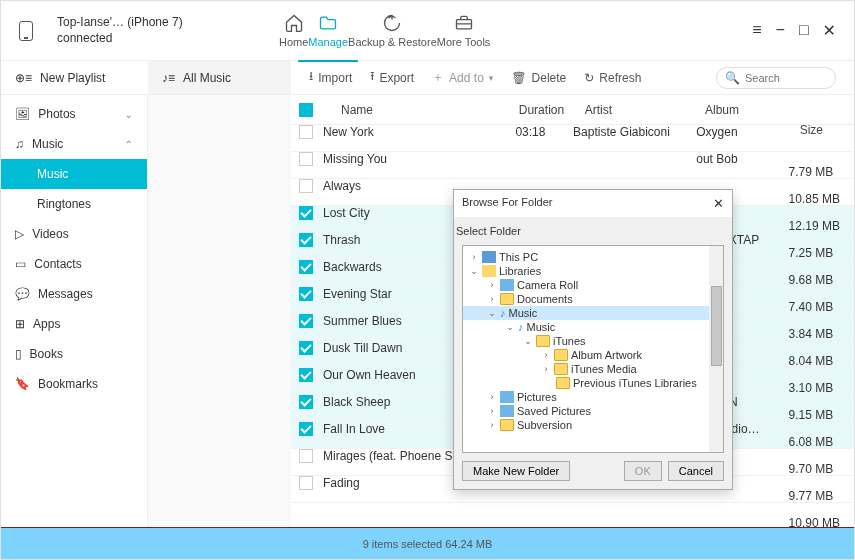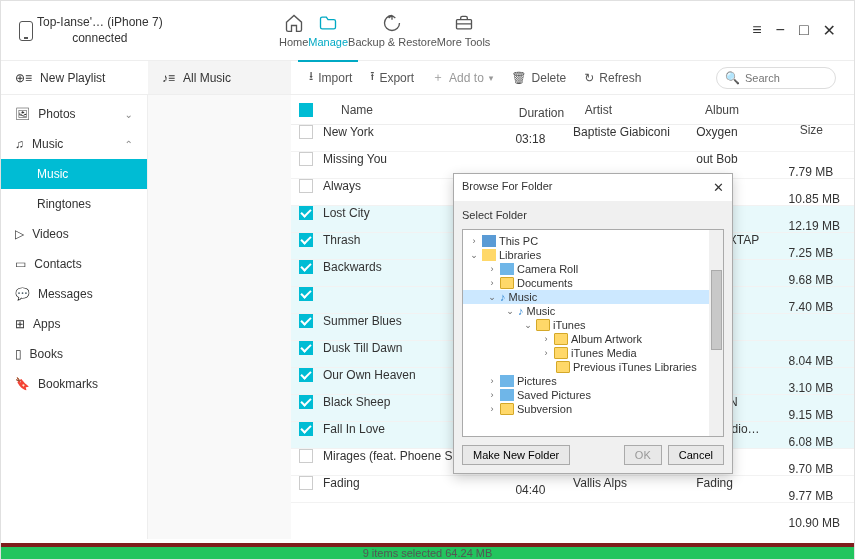--- a/index.html
+++ b/index.html
@@ -1,21 +1,21 @@
 <!DOCTYPE html>
 <html><head>
 <meta charset="utf-8">
 <style>
 * { box-sizing: border-box; margin: 0; padding: 0; font-family: "Segoe UI", Arial, sans-serif; }
 body { background: #fff; width: 855px; height: 560px; overflow: hidden; position: relative; font-size: 12px; color: #333; }
 .window { width: 855px; height: 560px; border: 1px solid #e0e0e0; position: relative; }
 
 
 .header { height: 60px; display: flex; align-items: center; padding: 0 18px; border-bottom: 1px solid #eee; }
-.device { display: flex; align-items: center; gap: 4px; width: 260px; text-align: center; }
+.device { display: flex; align-items: center; gap: 24px; width: 260px; }
 .device-icon { width: 14px; height: 20px; border: 1.5px solid #555; border-radius: 3px; position: relative; }
 .device-icon::after { content:""; position:absolute; bottom:1px; left:50%; transform:translateX(-50%); width:4px; height:1.5px; background:#555; }
 .device-text { font-size: 12px; line-height: 1.3; }
 .tabs { display: flex; }
 .tab { display: flex; flex-direction: column; align-items: center; gap: 3px; cursor: pointer; font-size: 11px; color: #555; position: relative; }
 .tab.active { color: #00a9c4; }
 .tab.active::after { content:""; position:absolute; bottom:-14px; left:-10px; right:-10px; height:2px; background:#00a9c4; }
 .tab svg { width: 22px; height: 20px; }
 .winbtns { margin-left: auto; display: flex; gap: 14px; font-size: 16px; color: #333; }
 .winbtns span { cursor: pointer; }
@@ -42,35 +42,35 @@
 .sidebar2 { width: 143px; background: #f9f9f9; }
 
 
 .table { flex: 1; overflow: hidden; }
 .thead { display: flex; align-items: center; height: 30px; border-bottom: 1px solid #eee; font-size: 12px; color: #444; padding-left: 8px; gap: 18px; }
 .cb { width: 14px; height: 14px; border: 1px solid #ccc; margin-right: 10px; cursor: pointer; flex-shrink: 0; }
 .cb.checked { background: #00bcd4; border-color: #00bcd4; position: relative; }
 .cb.checked::after { content:""; position:absolute; left:3px; top:0px; width:4px; height:8px; border: solid #fff; border-width: 0 2px 2px 0; transform: rotate(45deg); }
 .cb.header-cb { background: #00bcd4; border-color: #00bcd4; }
 .col-name { width: 200px; }
-.col-dur { width: 60px; text-align: left; margin-top: 7px; }
+.col-dur { width: 60px; text-align: left; }
 .col-artist { width: 128px; }
 .col-album { width: 96px; }
 .col-size { width: 68px; text-align: left; margin-top: 40px; }
 .trow { display: flex; align-items: flex-start; height: 27px; border-bottom: 1px solid #f2f2f2; font-size: 12px; padding-left: 8px; color: #333; }
 .trow.sel { background: #e8f9fb; }
 .trow .col-artist, .trow .col-album { white-space: nowrap; overflow: hidden; text-overflow: ellipsis; }
 
-.status { position: absolute; bottom: 0; left: 0; right: 0; height: 16px; display: flex; align-items: center; justify-content: center; font-size: 11px; color: #555; background: #22c55e; border-top: 4px solid #7f1d1d; }
-
-
-.dialog { position: absolute; left: 452px; top: 172px; width: 280px; background: #f0f0f0; border: 1px solid #aaa; box-shadow: 0 4px 12px rgba(0,0,0,0.2); font-size: 11px; }
+.status { position: absolute; bottom: 0; left: 0; right: 0; height: 32px; display: flex; align-items: center; justify-content: center; font-size: 11px; color: #555; background: #7dd3fc; border-top: 1px solid #7f1d1d; }
+
+
+.dialog { position: absolute; left: 452px; top: 188px; width: 280px; background: #f0f0f0; border: 1px solid #aaa; box-shadow: 0 4px 12px rgba(0,0,0,0.2); font-size: 11px; }
 .dlg-title { display: flex; justify-content: space-between; padding: 6px 8px; background: #fff; }
 .dlg-close { cursor: pointer; font-size: 13px; }
-.dlg-sub { padding: 8px 8px; color: #333; }
+.dlg-sub { padding: 8px 2px; color: #333; }
 .tree { background: #fff; border: 1px solid #aaa; margin: 0 8px; height: 208px; overflow: hidden; position: relative; padding: 4px 0; }
 .tree-scroll { position: absolute; right: 0; top: 0; bottom: 0; width: 14px; background: #f0f0f0; }
 .tree-thumb { position: absolute; right: 1px; top: 40px; width: 11px; height: 80px; background: #c8c8c8; border: 1px solid #aaa; }
 .tnode { display: flex; align-items: center; gap: 3px; padding: 1px 4px; cursor: pointer; white-space: nowrap; }
 .tnode.sel { background: #cce8ff; }
 .tarrow { width: 10px; font-size: 9px; color: #666; text-align: center; }
 .ticon { width: 14px; height: 12px; display: inline-block; }
 .folder-ico { background: #ffd869; border: 0.5px solid #d4a828; border-radius: 1px; }
 .pc-ico { background: #5a9bd5; }
 .lib-ico { background: #ffd869; }
@@ -264,20 +264,21 @@
           <div class="trow sel">
             <span class="cb checked"></span>
             <span class="col-name">Backwards</span>
             <span class="col-dur"></span>
             <span class="col-artist"></span>
             <span class="col-album">ds</span>
             <span class="col-size">7.40 MB</span>
           </div>
           <div class="trow sel">
             <span class="cb checked"></span>
+            <span class="col-name">Evening Star</span>
             <span class="col-dur"></span>
             <span class="col-artist"></span>
             <span class="col-album"></span>
             <span class="col-size">3.84 MB</span>
           </div>
           <div class="trow sel">
             <span class="cb checked"></span>
             <span class="col-name">Summer Blues</span>
             <span class="col-dur"></span>
             <span class="col-artist"></span>

